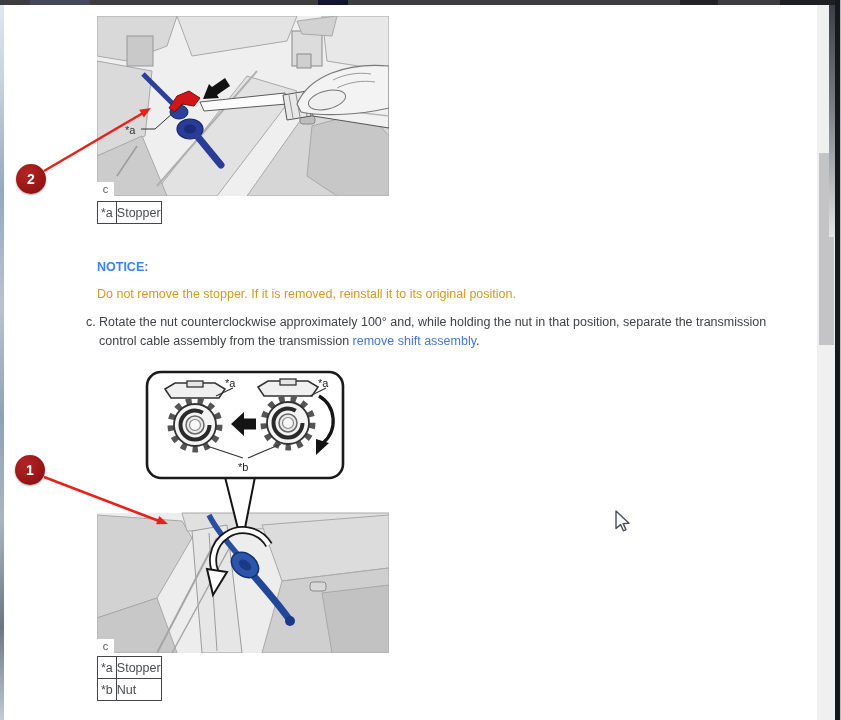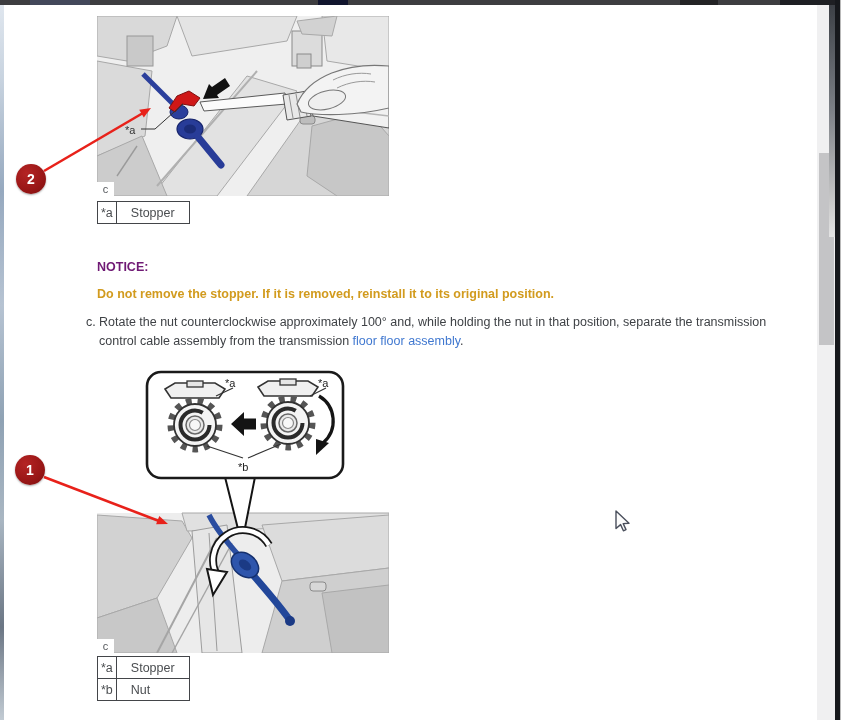--- a/index.html
+++ b/index.html
@@ -25,26 +25,26 @@
 
   
   .figure{position:absolute;}
   .corner-label{
     position:absolute;left:0;bottom:0;min-width:13px;height:14px;
     background:#ffffff;color:#55585c;font-size:11px;line-height:14px;
     text-align:center;padding:0 2px;
   }
   
   table.legend{border-collapse:collapse;font-size:12.5px;color:#4a4d50;}
-  table.legend td{border:1px solid #434549;padding:2px 14px;height:17px;background:#fff;}
+  table.legend td{border:1px solid #434549;padding:2px 0;height:17px;background:#fff;}
   table.legend td.key{text-align:center;padding:2px 3px;}
 
   
-  .notice-label{position:absolute;left:97px;top:260px;font-size:12.5px;font-weight:bold;color:#701a75;}
-  .notice-body{position:absolute;left:97px;top:287px;font-size:12.5px;font-weight:bold;color:#d29b1e;white-space:nowrap;}
+  .notice-label{position:absolute;left:97px;top:260px;font-size:12.5px;font-weight:bold;color:#3b82f6;}
+  .notice-body{position:absolute;left:97px;top:287px;font-size:12.5px;font-weight:normal;color:#d29b1e;white-space:nowrap;}
   .step{position:absolute;left:86px;top:313px;width:700px;display:flex;font-size:12.5px;line-height:18.5px;color:#3f4246;}
   .step .marker{width:13px;flex:none;}
   .step .text{width:682px;}
   .step a{color:#4078d0;text-decoration:none;}
 
   
   .badge{
     position:absolute;width:30px;height:30px;border-radius:50%;
     background:radial-gradient(circle at 35% 30%,#b42424 0%,#9b1717 55%,#7d0f0f 100%);
     color:#fff;font-size:14px;font-weight:bold;display:flex;align-items:center;justify-content:center;
@@ -137,21 +137,21 @@
     <td>Stopper</td>
   </tr>
 </tbody>
   </table>
 
 <div class="notice-label">NOTICE:</div>
 <div class="notice-body">Do not remove the stopper. If it is removed, reinstall it to its original position.</div>
 
 <div class="step">
   <div class="marker">c.</div>
-  <div class="text"><span>Rotate the nut counterclockwise approximately 100° and, while holding the nut in that position, separate the transmission control cable assembly from the transmission </span><a href="#">floor floor assembly</a><span>.</span></div>
+  <div class="text"><span>Rotate the nut counterclockwise approximately 100° and, while holding the nut in that position, separate the transmission control cable assembly from the transmission </span><a href="#">remove shift assembly</a><span>.</span></div>
 </div>
 
 <div class="figure" style="left:97px;top:363px;width:292px;height:290px;">
   <svg width="292" height="290" viewBox="0 0 292 290">
     <rect x="0" y="0" width="292" height="290" fill="#ffffff"></rect>
 
     <g>
       <rect x="0" y="150" width="292" height="140" fill="#ededed"></rect>
       <g stroke="#a8a8a8" stroke-width="1">
         <path d="M0,152 L85,158 95,175 60,235 0,255 Z" fill="#d2d2d2"></path>

